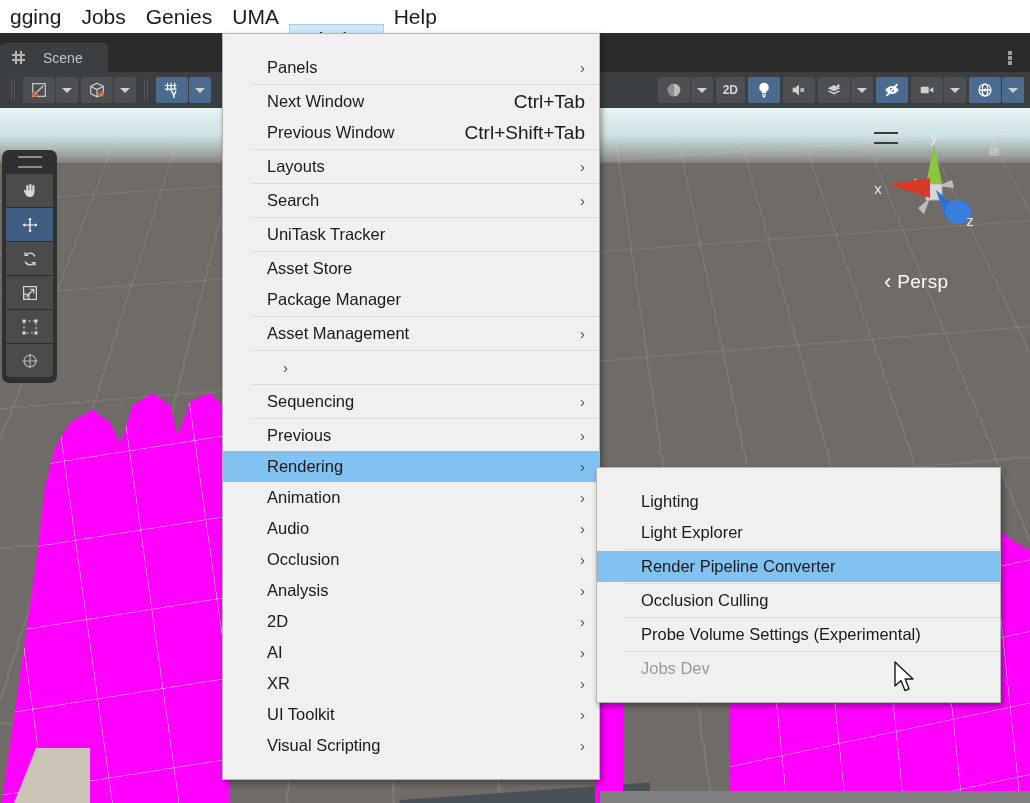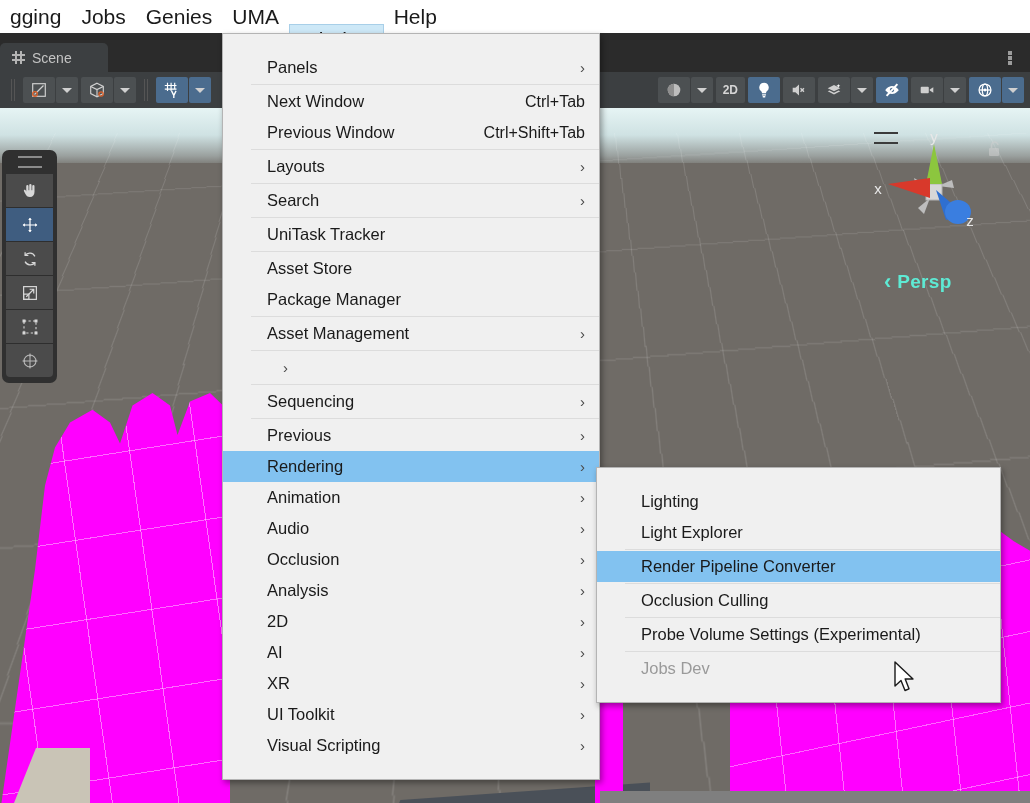--- a/index.html
+++ b/index.html
@@ -59,21 +59,21 @@
   }
   #scene-tab {
     position: absolute;
     left: 0; top: 0;
     width: 108px; height: 29px;
     background: #3c3f41;
     border-top-left-radius: 5px;
     border-top-right-radius: 5px;
     display: flex;
     align-items: center;
-    gap: 7px;
+    gap: 18px;
     padding-left: 12px;
     box-sizing: border-box;
   }
   .tab-grid-icon {
     width: 13px; height: 13px;
     position: relative;
     opacity: .85;
   }
   .tab-grid-icon::before,
   .tab-grid-icon::after {
@@ -288,24 +288,23 @@
     border-bottom: 2px solid #3b3b3b;
   }
   #gizmo-lock {
     position: absolute;
     right: 10px; top: 12px;
     opacity: .55;
   }
   #persp-label {
     position: absolute;
     left: 32px; top: 140px;
-    color: #5eead4;
+    color: #ffffff;
     font-size: 19px;
     letter-spacing: .3px;
-    font-weight: bold;
   }
 
   
   #cursor {
     position: absolute;
     left: 893px; top: 553px;
     z-index: 130;
   }
 
   
@@ -334,21 +333,21 @@
     box-sizing: border-box;
     font-size: 16.5px;
     color: #1a1a1a;
     white-space: nowrap;
   }
   .menu-row.sel { background: #82c2f0; }
   .menu-row.disabled { color: #9a9a9a; }
   .menu-row .lbl { flex: 1 1 auto; }
   .menu-row .short {
     color: #1a1a1a;
-    font-size: 16px;
+    font-size: 19px;
     margin-left: 18px;
   }
   .menu-row .chev {
     margin-left: 16px;
     color: #4a4a4a;
     font-size: 15px;
     line-height: 1;
   }
   .menu-div {
     height: 1px;

